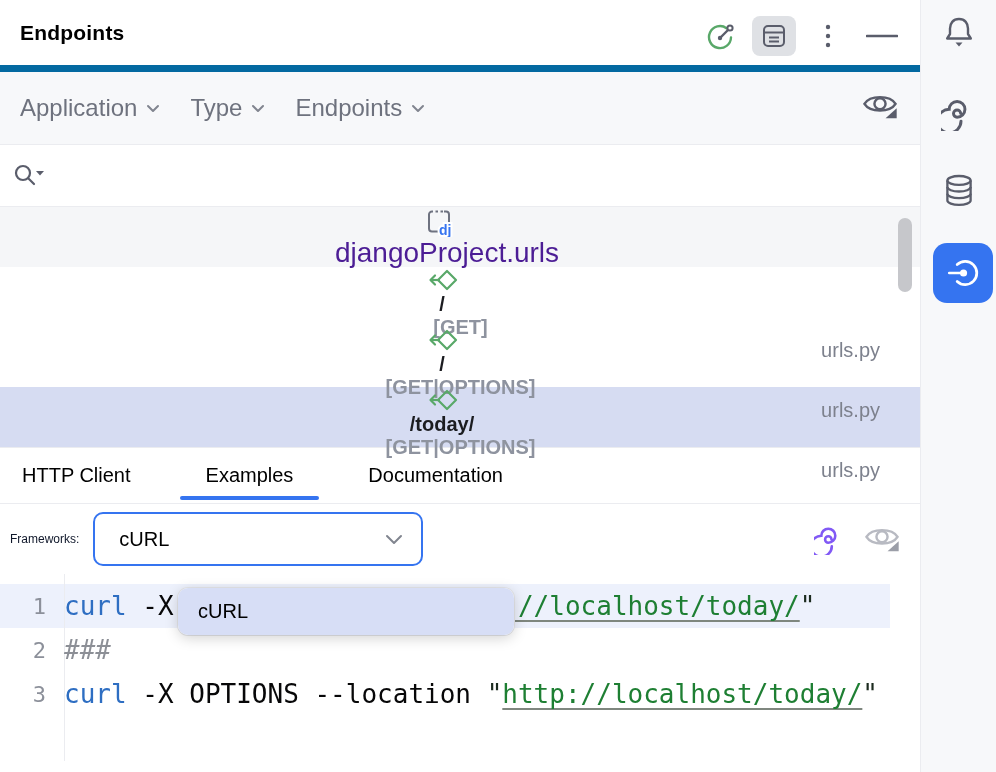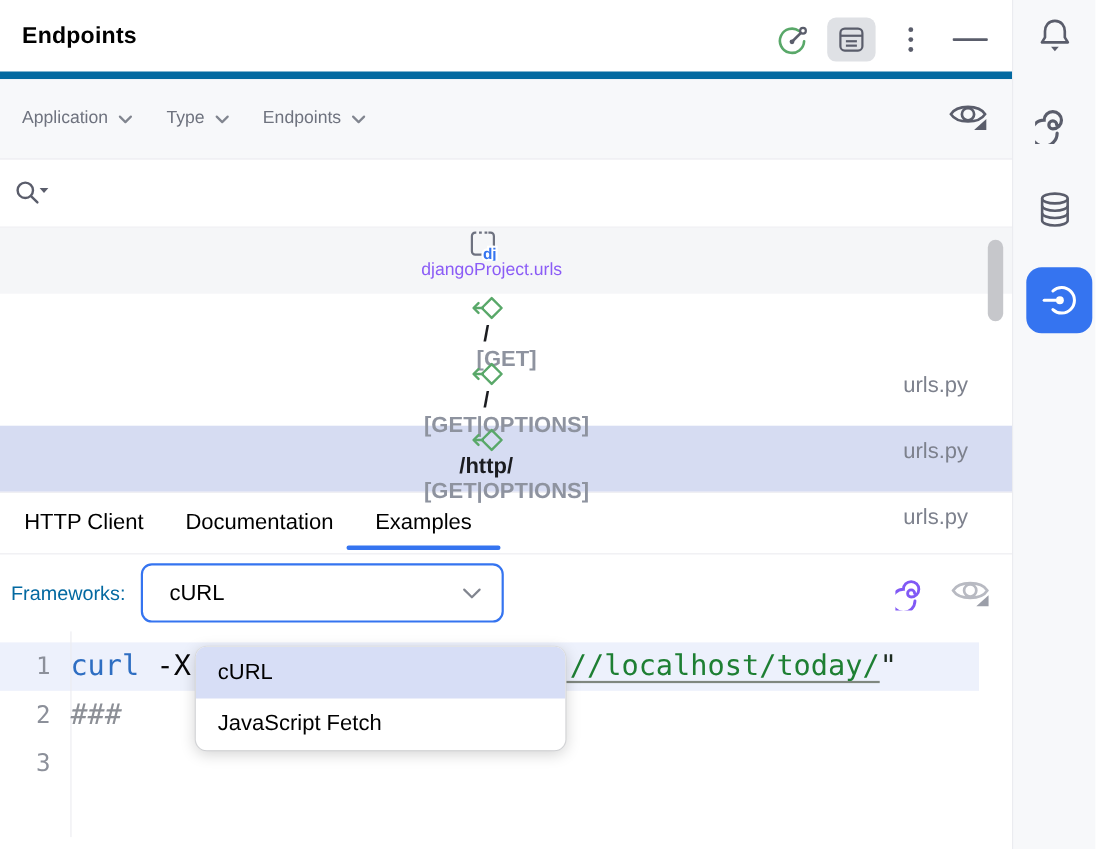--- a/index.html
+++ b/index.html
@@ -13,50 +13,50 @@
   .header { height:72px; border-bottom:7px solid #0369a1; display:flex; align-items:center;
     padding:0 14px 0 20px; position:relative; }
   .title { font-size:21px; font-weight:700; color:#000; letter-spacing:.2px; }
   .header-actions { position:absolute; right:16px; top:0; height:72px; display:flex; align-items:center; gap:10px; }
   .icon-btn { width:44px; height:40px; display:flex; align-items:center; justify-content:center;
     border-radius:8px; cursor:pointer; }
   .icon-btn.toggled { background:#dfe1e5; }
 
   .filterbar { height:73px; background:#f7f8fa; border-bottom:1px solid #ebecf0;
     display:flex; align-items:center; padding:0 18px 0 20px; gap:30px; position:relative; }
-  .filter-item { display:flex; align-items:center; gap:9px; color:#6e727e; font-size:16px; cursor:pointer; }
+  .filter-item { display:flex; align-items:center; gap:9px; color:#6e727e; font-size:24px; cursor:pointer; }
   .filterbar .eye-btn { position:absolute; right:20px; }
 
   .searchbar { height:62px; background:#fff; border-bottom:1px solid #ebecf0;
     display:flex; align-items:center; padding:0 12px; }
   .searchbar input { border:none; outline:none; flex:1; font-size:20px; height:40px;
     font-family:"Liberation Sans",sans-serif; color:#000; background:transparent; margin-left:8px; }
 
   
   .list { position:relative; }
   .row { height:60px; display:flex; align-items:center; padding:0 40px 0 14px; font-size:20px;flex-direction:column; }
   .row.group { background:#f5f6f8; }
   .row.selected { background:#d6dcf2; }
   .row .g-icon { margin-right:9px; flex:0 0 auto; display:flex; }
   .row .path { color:#1b1c20; font-weight:700; margin-right:10px; white-space:pre; }
   .row .methods { color:#8e939f; font-weight:700;margin-left:27px; }
   .row .file { margin-left:auto; color:#7d818d; font-weight:400; }
-  .group-label { color:#8b5cf6; font-size:16px; }
+  .group-label { color:#4c1d95; font-size:28px; }
   .list-border { border-bottom:1px solid #ebecf0; }
 
   
   .tabs { height:56px; border-bottom:1px solid #ebecf0; display:flex; align-items:center;
-    padding-left:22px; gap:38px; }
+    padding-left:22px; gap:75px; }
   .tab { font-size:20px; color:#000; height:100%; display:flex; align-items:center; position:relative; cursor:pointer; }
   .tab.active::after { content:""; position:absolute; left:-26px; right:-26px; bottom:3px;
     height:4px; border-radius:3px; background:#3574f0; }
 
   
   .fwrow { height:70px; display:flex; align-items:center; padding:0 16px 0 10px; position:relative; }
-  .fwlabel { font-size:18px; color:#0369a1; }
+  .fwlabel { font-size:12px; color:#0f172a; }
   .combo { margin-left:14px; width:330px; height:54px; border:2px solid #3574f0; border-radius:10px;
     background:#fff; display:flex; align-items:center; padding:0 18px 0 24px; cursor:pointer; }
   .combo .combo-value { font-size:20px; color:#000; }
   .combo .chev { margin-left:auto; }
   .fw-actions { position:absolute; right:18px; display:flex; align-items:center; gap:16px; }
 
   
   .editor { position:relative; height:187px; font-family:"DejaVu Sans Mono", monospace; }
   .caret-line { position:absolute; left:0; top:10px; width:890px; height:44px; background:#edf1fc; }
   .gutter-sep { position:absolute; left:64px; top:0; bottom:0; width:1px; background:#ebecf0; }
@@ -205,36 +205,36 @@
       </div>
 
       <div class="row selected">
         <span class="g-icon">
           <svg width="32" height="26" viewBox="0 0 32 26" fill="none">
             <path d="M20 4 L29 13 L20 22 L11 13 Z" stroke="#59a869" stroke-width="2.2" stroke-linejoin="round"></path>
             <line x1="4" y1="13" x2="13" y2="13" stroke="#59a869" stroke-width="2.2"></line>
             <polyline points="8,8.5 3.5,13 8,17.5" stroke="#59a869" stroke-width="2.2" fill="none" stroke-linecap="round" stroke-linejoin="round"></polyline>
           </svg>
         </span>
-        <span class="path">/http/</span>
+        <span class="path">/today/</span>
         <span class="methods">[GET|OPTIONS]</span>
         <span class="file">urls.py</span>
       </div>
       <div class="list-border"></div>
     </div>
 
     <div class="tabs">
       <div class="tab">
           <span>HTTP Client</span>
         </div>
+      <div class="tab active">
+          <span>Examples</span>
+        </div>
       <div class="tab">
           <span>Documentation</span>
-        </div>
-      <div class="tab active">
-          <span>Examples</span>
         </div>
     </div>
 
     <div class="fwrow">
       <span class="fwlabel">Frameworks:</span>
       <div class="combo">
         <span class="combo-value">cURL</span>
         <svg class="chev" width="18" height="11" viewBox="0 0 18 11" fill="none">
             <polyline points="2,2 9,9 16,2" stroke="#81858f" stroke-width="2" stroke-linecap="round" stroke-linejoin="round"></polyline>
           </svg>
@@ -260,32 +260,30 @@
         <span class="ctext"><span class="tk-cmd">curl</span><span class="tk-plain"> -X GET --location </span><span class="tk-quote">"</span><span class="tk-url">http://localhost/today/</span><span class="tk-quote">"</span></span>
       </div>
 
       <div class="code-line" style="top:54px;">
         <span class="lnum">2</span>
         <span class="ctext"><span class="tk-comment">###</span></span>
       </div>
 
       <div class="code-line" style="top:98px;">
         <span class="lnum">3</span>
+        <span class="ctext"><span class="tk-cmd">curl</span><span class="tk-plain"> -X OPTIONS --location </span><span class="tk-quote">"</span><span class="tk-url">http://localhost/today/</span><span class="tk-quote">"</span></span>
       </div>
     </div>
   </div>
 
   <div class="scroll-thumb"></div>
 
   <div class="popup">
     <div class="popup-item hover">
       <span>cURL</span>
-    </div>
-    <div class="popup-item">
-      <span>JavaScript Fetch</span>
     </div>
   </div>
 
   <div class="stripe">
     <div class="stripe-btn" style="top:9px;">
       <svg width="34" height="38" viewBox="0 0 34 38" fill="none">
         <path d="M17 5 C11 5 8 9.5 8 14.5 v5.5 l-2.8 4.5 h23.6 L26 20 v-5.5 C26 9.5 23 5 17 5 Z" stroke="#5a5d6b" stroke-width="2.4" stroke-linejoin="round"></path>
         <polygon points="13.5,28.5 20.5,28.5 17,32.5" fill="#5a5d6b"></polygon>
       </svg>
     </div>

